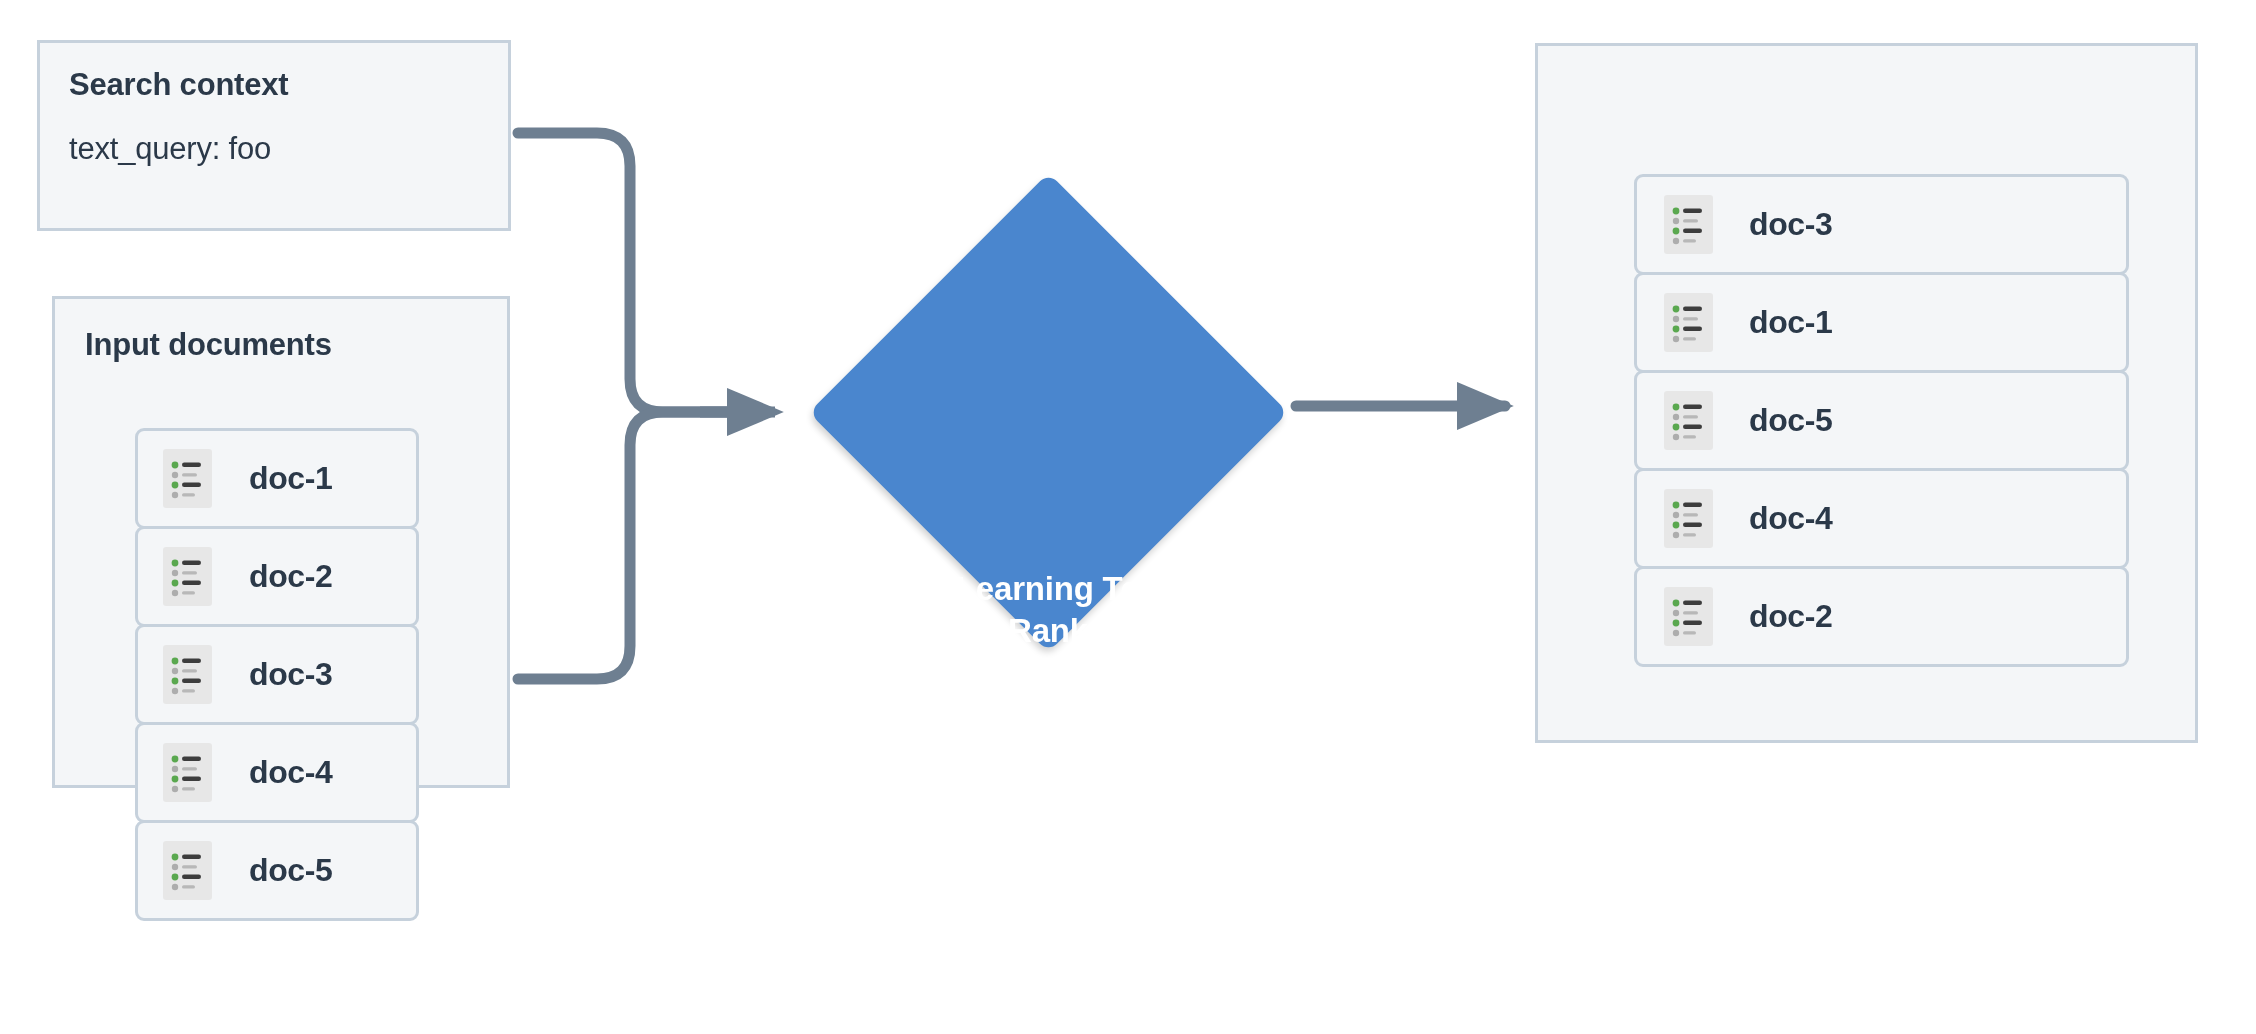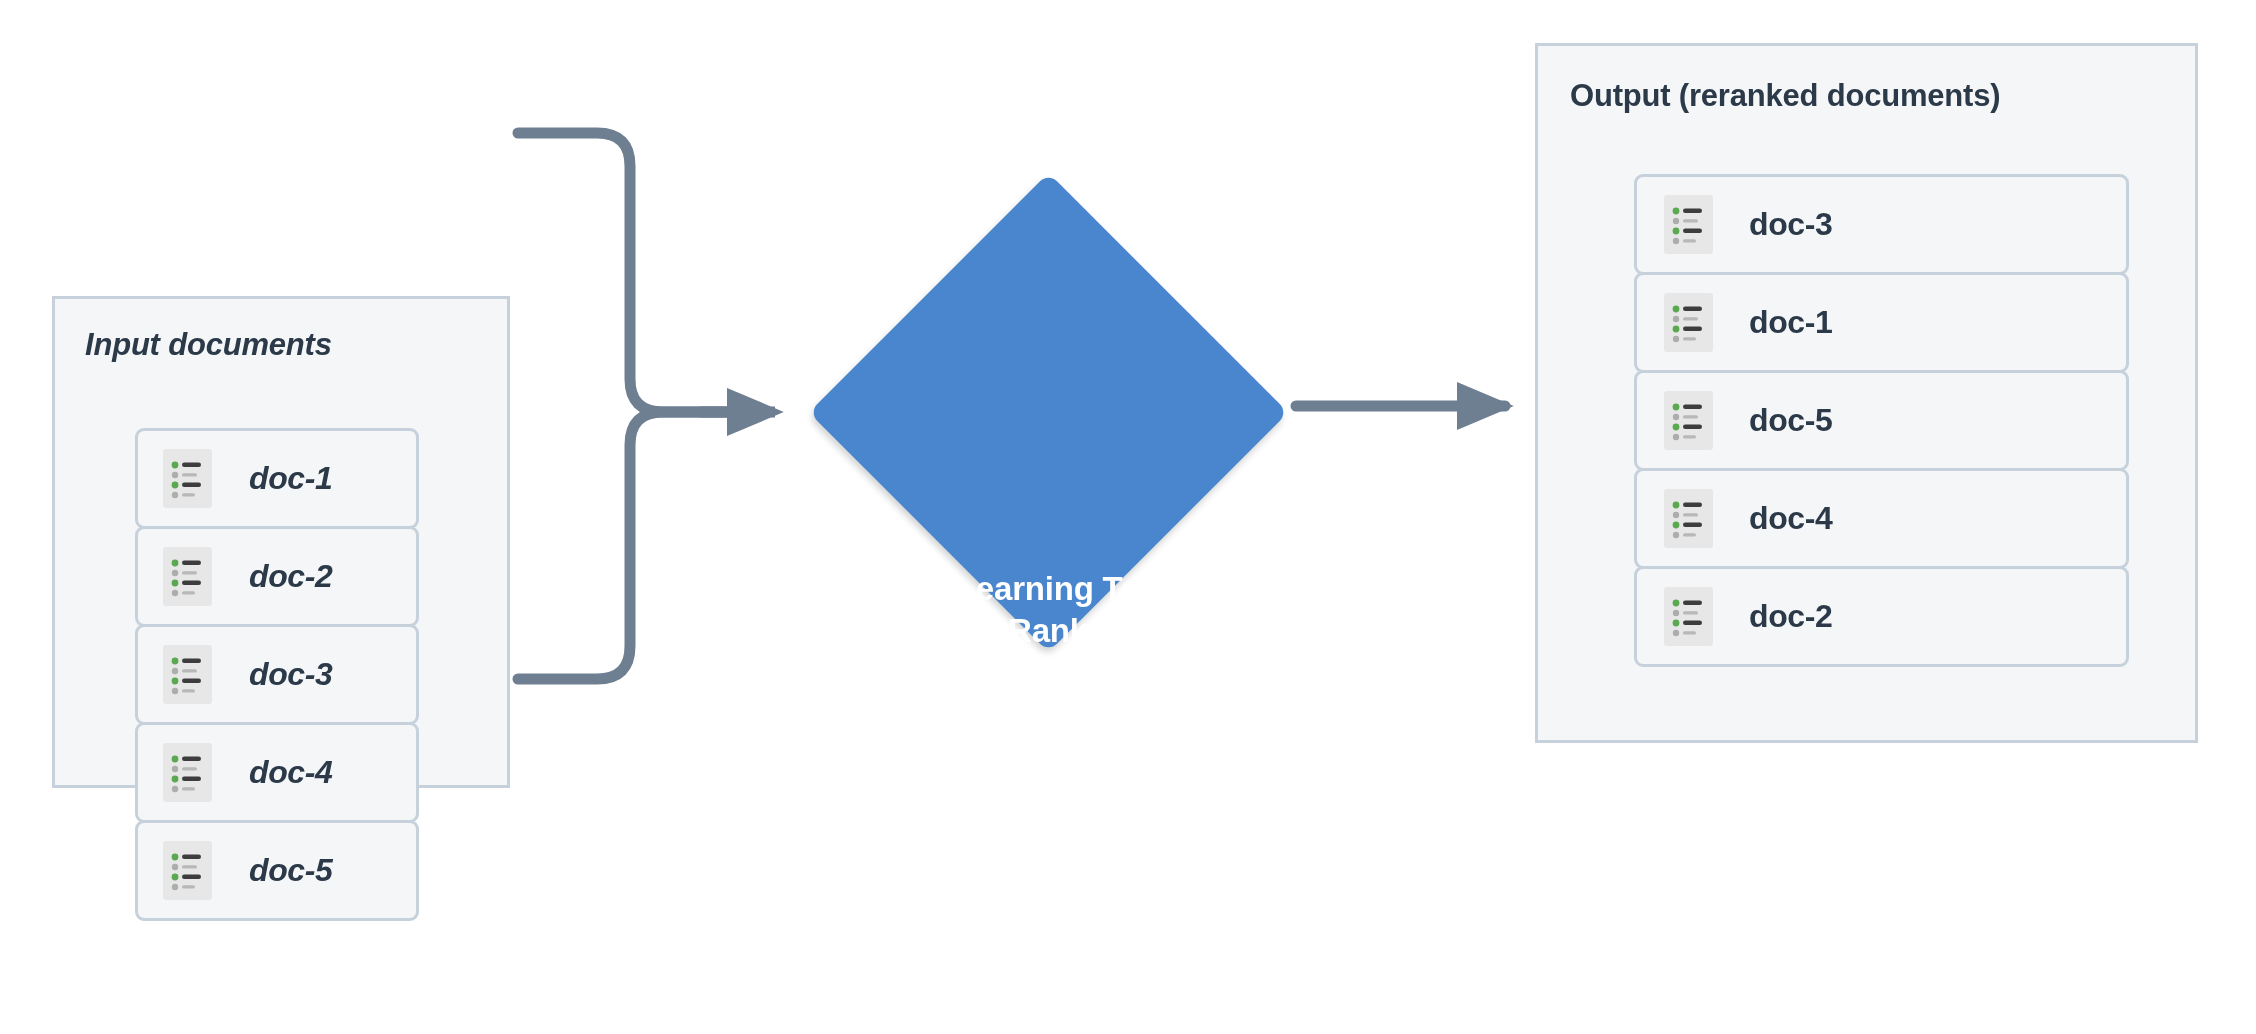--- a/index.html
+++ b/index.html
@@ -61,21 +61,20 @@
     left: 29px;
     top: 88px;
   }
 
   
   #input-documents {
     left: 52px;
     top: 296px;
     width: 458px;
     height: 492px;
-    font-style: italic;
   }
   #input-documents .panel-title {
     position: absolute;
     left: 30px;
     top: 28px;
   }
 
   
   #output-panel {
     left: 1535px;
@@ -201,20 +200,24 @@
 
     <path d="M 518 133 L 597 133 Q 630 133 630 166 L 630 379 Q 630 412 663 412 L 732 412" fill="none" stroke="#6e7f91" stroke-width="11" stroke-linecap="round" stroke-linejoin="round"></path>
 
     <path d="M 518 679 L 597 679 Q 630 679 630 646 L 630 445 Q 630 412 663 412 L 732 412" fill="none" stroke="#6e7f91" stroke-width="11" stroke-linecap="round" stroke-linejoin="round"></path>
 
     <path d="M 700 412 L 775 412" fill="none" stroke="#6e7f91" stroke-width="11" stroke-linecap="butt" marker-end="url(#arrowhead)"></path>
 
     <path d="M 1296 406 L 1505 406" fill="none" stroke="#6e7f91" stroke-width="11" stroke-linecap="round" marker-end="url(#arrowhead)"></path>
   </svg>
 
+  <div class="panel" id="search-context">
+    <div class="panel-title">Search context</div>
+    <div class="panel-sub">text_query: foo</div>
+  </div>
 
   <div class="panel" id="input-documents">
     <div class="panel-title">Input documents</div>
 
     <div class="doc-list" id="input-doc-list">
 
       <div class="doc-item">
         <span class="doc-icon">
           <svg width="49" height="59" viewBox="0 0 49 59">
             <circle cx="12" cy="16" r="3.4" fill="#5aa84f"></circle>
@@ -301,21 +304,20 @@
     <div id="ltr-diamond"></div>
     <div id="ltr-label">
       <div>
         <div>Learning To</div>
         <div>Rank</div>
       </div>
     </div>
   </div>
 
   <div class="panel" id="output-panel">
-    <div class="panel-title">Output (reranked documents)</div>
 
     <div class="doc-list" id="output-doc-list">
 
       <div class="doc-item">
         <span class="doc-icon">
           <svg width="49" height="59" viewBox="0 0 49 59">
             <circle cx="12" cy="16" r="3.4" fill="#5aa84f"></circle>
             <rect x="19" y="13.6" width="19" height="4.4" rx="2.2" fill="#3d3d3d"></rect>
             <circle cx="12" cy="26" r="3.2" fill="#adadad"></circle>
             <rect x="19" y="24.2" width="15" height="3.4" rx="1.7" fill="#b8b8b8"></rect>

